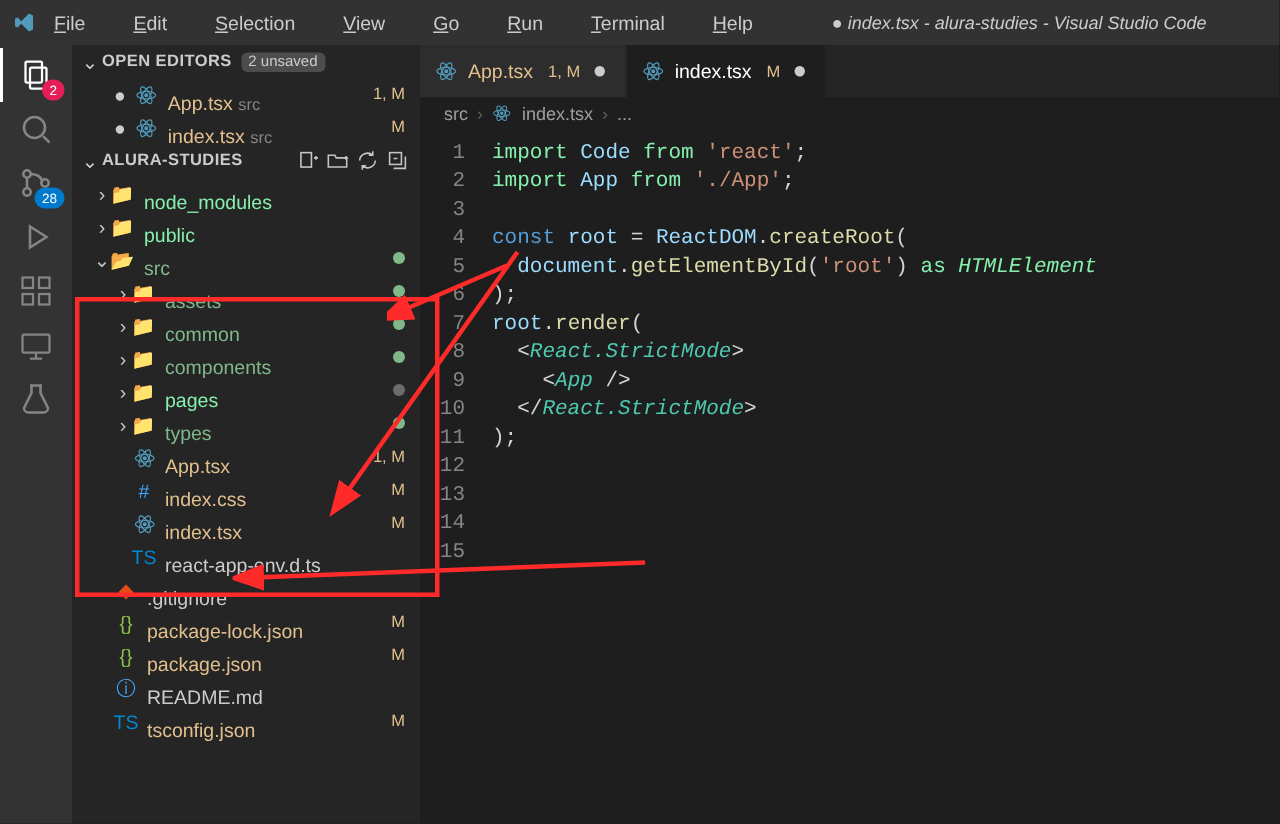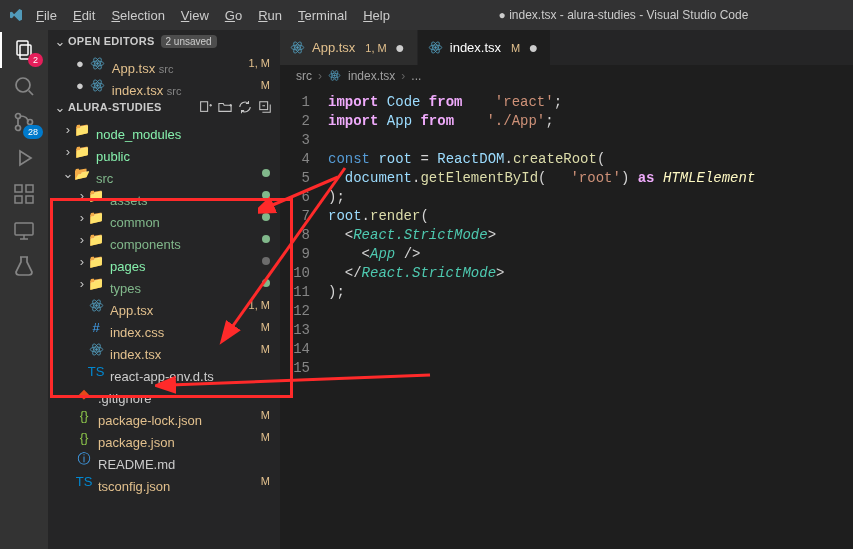--- a/index.html
+++ b/index.html
@@ -1,22 +1,22 @@
 <!DOCTYPE html>
 <html><head>
 <meta charset="utf-8">
 <style>
 * { margin: 0; padding: 0; box-sizing: border-box; }
 body { font-family: "Segoe UI", -apple-system, sans-serif; font-size: 13px; background: #1e1e1e; color: #cccccc; width: 853px; height: 549px; overflow: hidden; position: relative; }
 .titlebar { height: 30px; background: #323233; display: flex; align-items: center; padding: 0 4px; }
 .vscode-icon { width: 16px; height: 16px; margin: 0 4px; color: #519aba; }
-.menubar { display: flex; gap: 0; align-items: flex-end; }
+.menubar { display: flex; gap: 16px; align-items: flex-end; }
 .menu-item { padding: 4px 8px; cursor: pointer; font-size: 13px; }
 .menu-item u { text-decoration: underline; }
-.title { flex: 1; text-align: center; color: #cccccc; font-size: 12px; }
+.title { flex: 1; text-align: center; color: #cccccc; font-size: 12px; font-style: italic; }
 .title .dot { color: #cccccc; }
 .main { display: flex; height: 100%; flex:1; }
 .activitybar { width: 48px; background: #333333; display: flex; flex-direction: column; align-items: center; padding-top: 8px; gap: 12px; }
 .activity-icon { width: 24px; height: 24px; color: #858585; cursor: pointer; position: relative; }
 .activity-icon.active { color: #ffffff; }
 .activity-icon.active::before { content:''; position:absolute; left:-12px; top:-6px; width:2px; height:36px; background:#fff; }
 .badge { position: absolute; bottom: -5px; right: -7px; background: #007acc; color: #fff; border-radius: 10px; font-size: 9px; padding: 1px 5px; line-height:12px; }
 .badge.pink { background:#e51e5a; }
 
 .sidebar { width: 232px; background: #252526; display: flex; flex-direction: column; overflow:hidden; }
@@ -58,25 +58,25 @@
 
 .breadcrumb { display:flex; gap:6px; padding:4px 16px; font-size:12px; color:#a0a0a0; background:#1e1e1e; align-items:center; }
 .b-icon { color:#519aba; width:14px; height:14px; }
 .bc-sep { color:#616161; }
 
 .code { font-family: Consolas, 'Courier New', monospace; font-size:14px; display:flex; padding-top:6px; }
 .gutter { width:48px; text-align:right; padding-right:18px; color:#858585; }
 .gutter div { height:19px; line-height:19px; }
 .lines { flex:1; }
 .lines div { height:19px; line-height:19px; white-space:pre; }
-.tok-kw { color:#f0abfc;font-weight:bold; }
+.tok-kw { color:#86efac; }
 .tok-var { color:#9cdcfe; }
-.tok-str { color:#ce9178;padding-left:24px; }
+.tok-str { color:#ce9178; }
 .tok-const { color:#569cd6; }
-.tok-type { color:#fef9c3; }
+.tok-type { color:#86efac; }
 .tok-func { color:#dcdcaa; }
 .tok-pun { color:#d4d4d4; }
 .tok-comp { color:#4ec9b0; }
 
 svg { display:block; }
 </style>
 </head>
 <body>
 
 <div class="titlebar">

